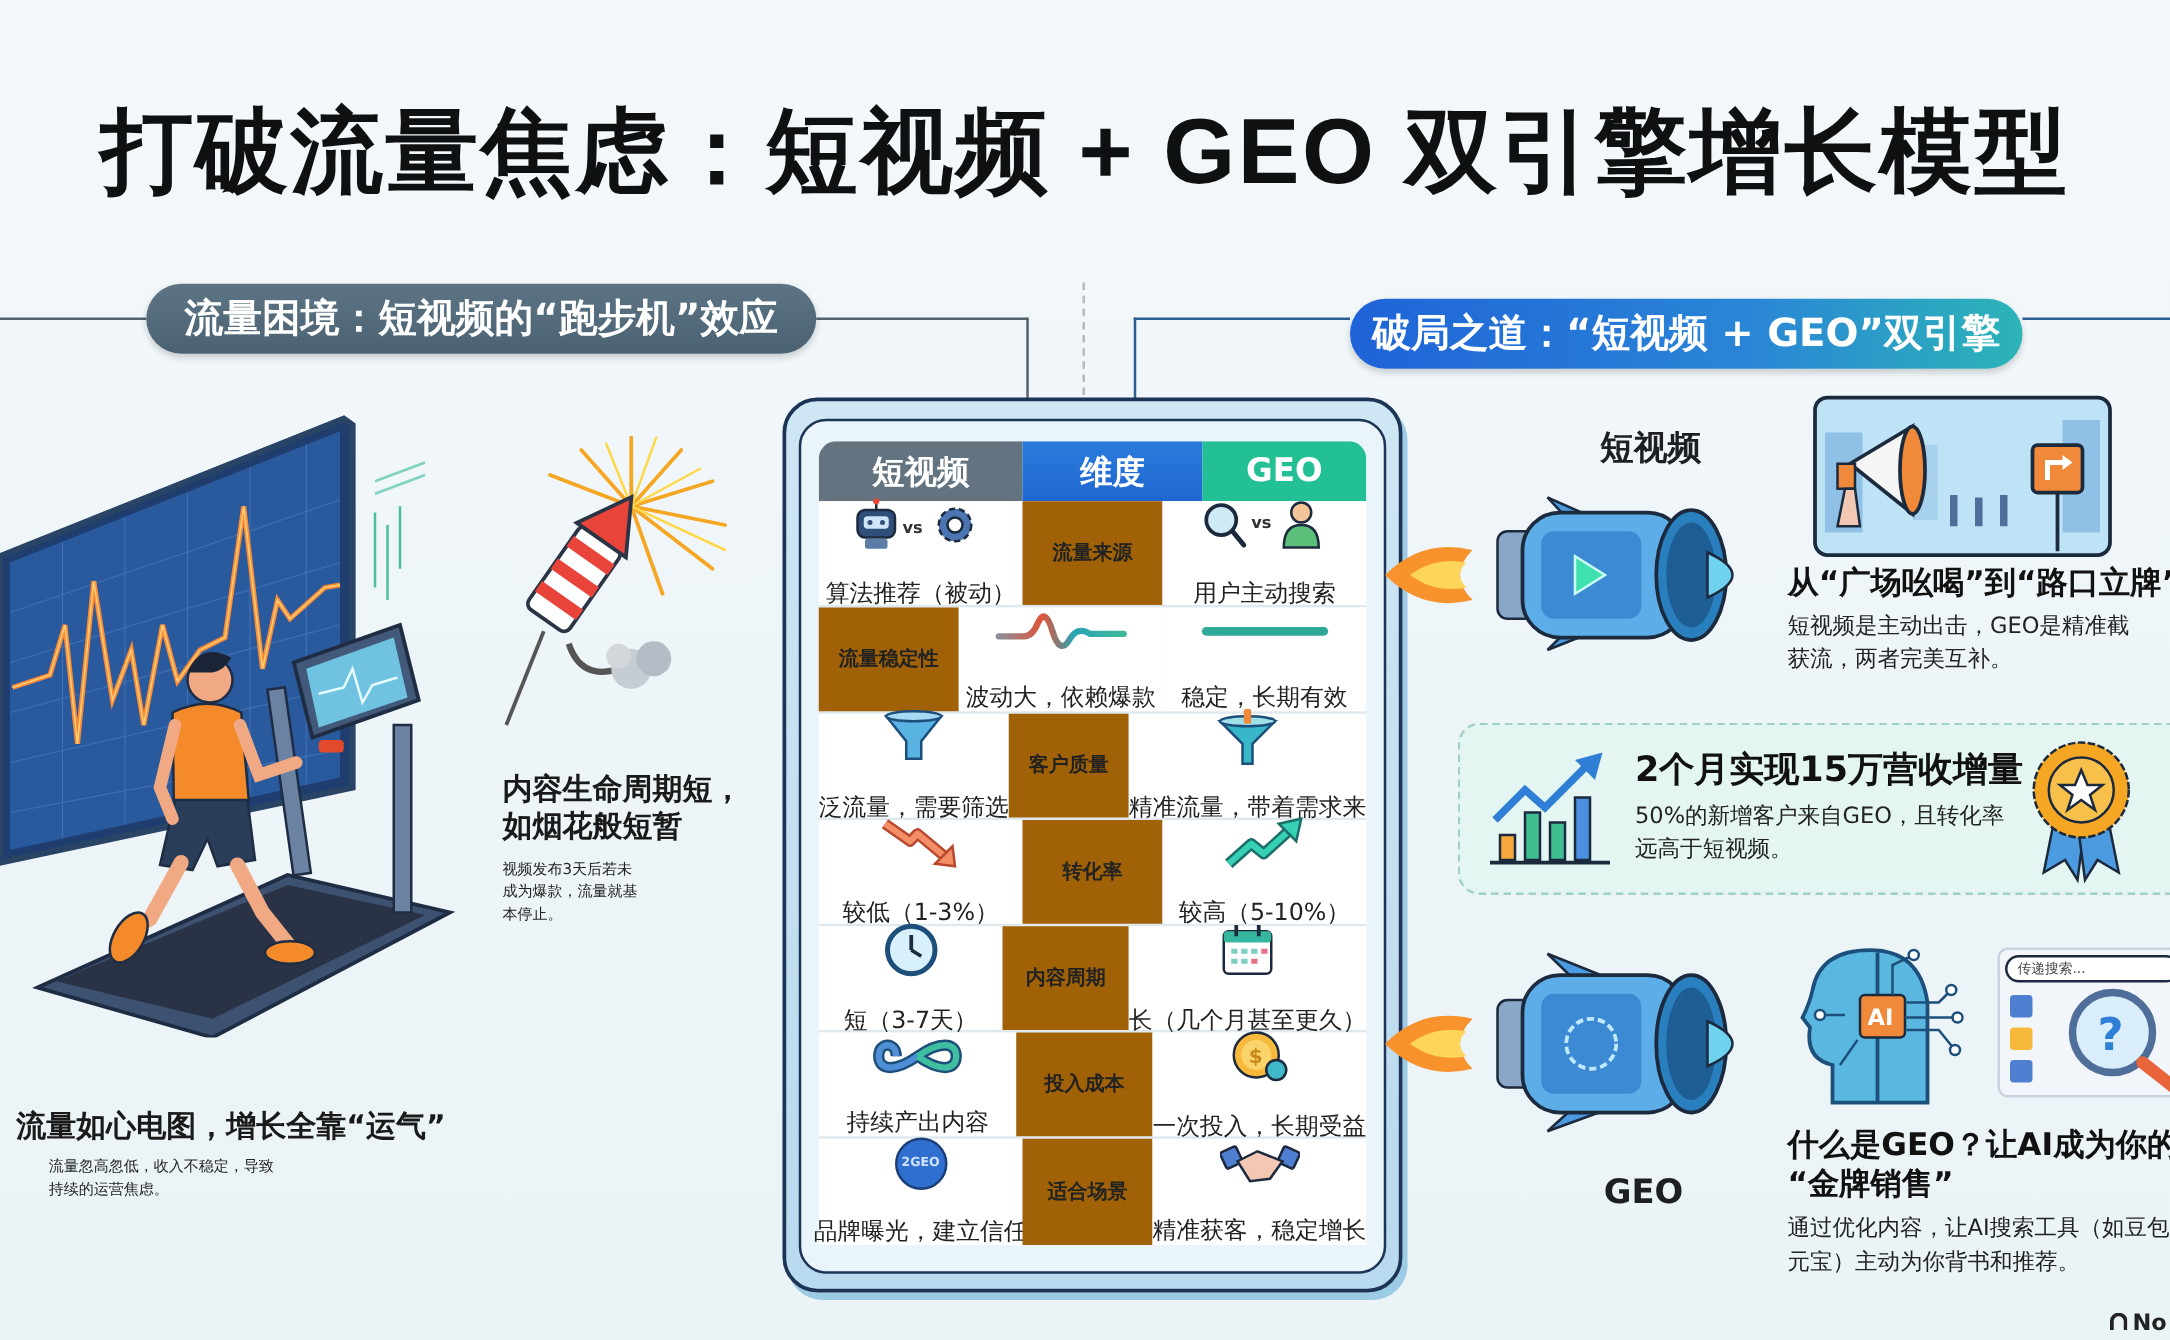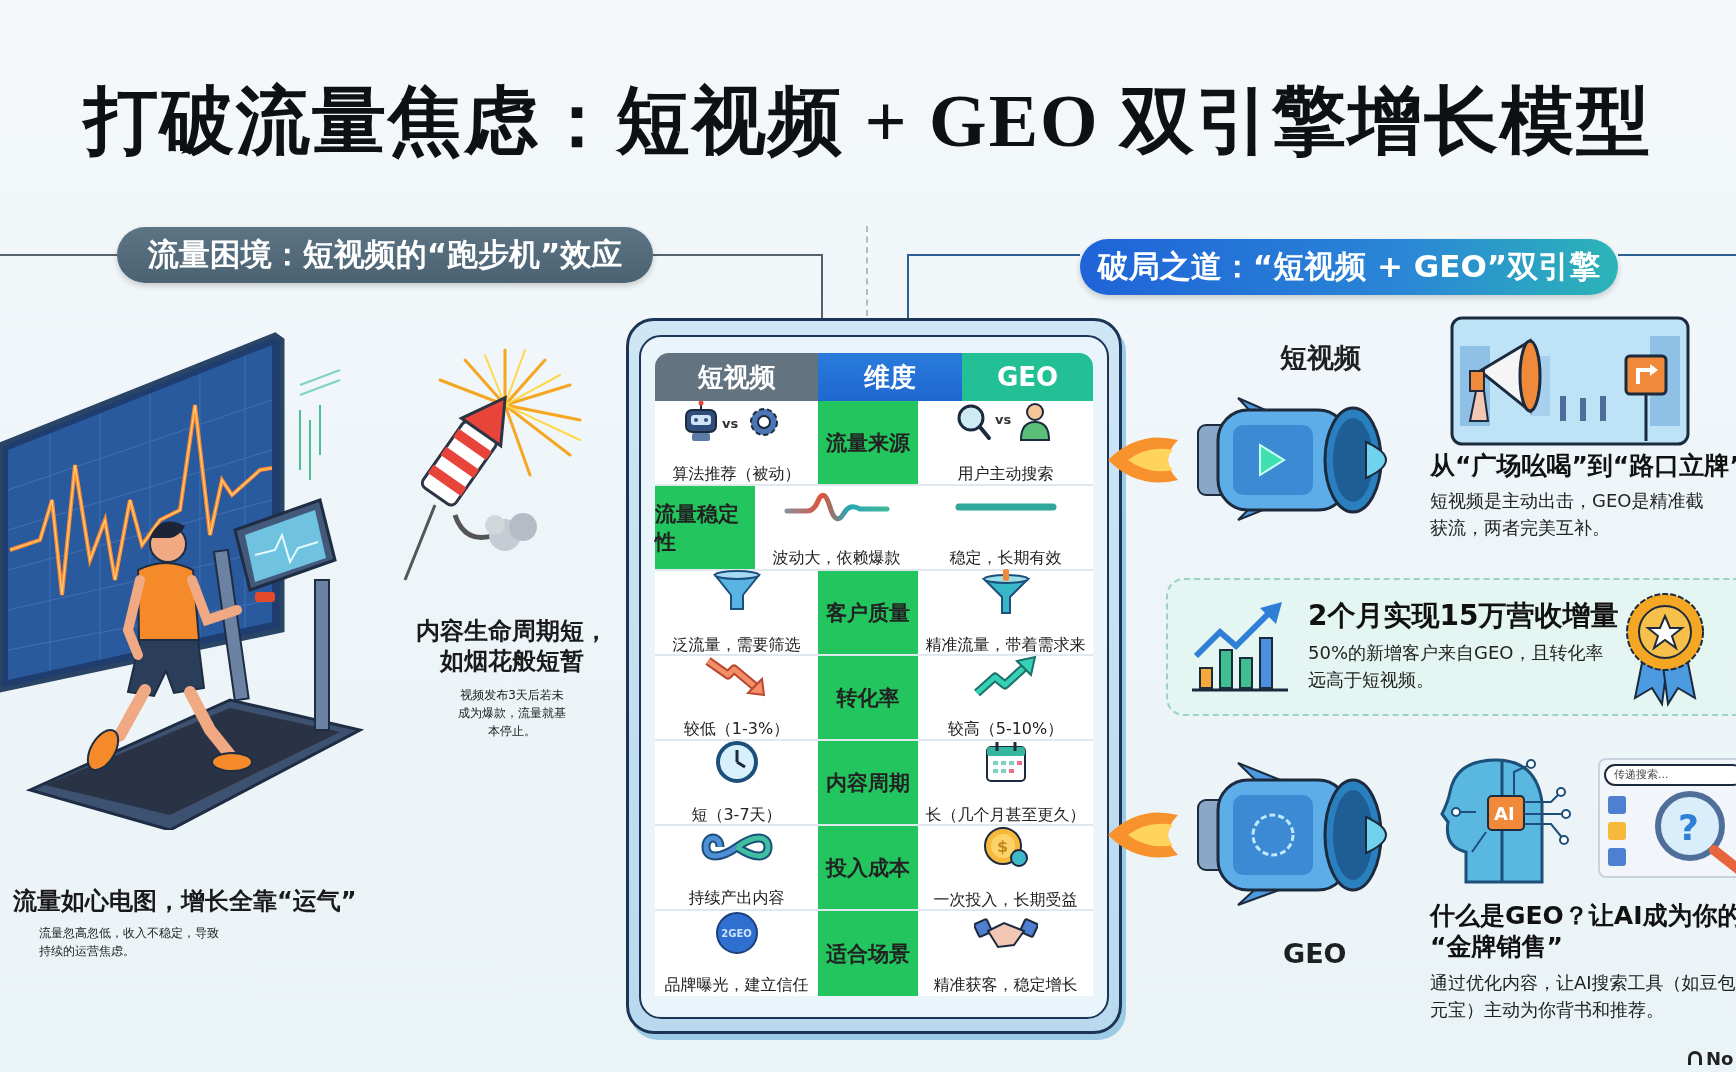--- a/index.html
+++ b/index.html
@@ -9,21 +9,21 @@
     background: linear-gradient(180deg, #f4f8fb 0%, #eef5f8 50%, #eaf3f6 100%);
     position: relative;
     color: #1d1f22;
   }
   .abs { position: absolute; }
 
   
   .main-title {
     position: absolute; left: 0; top: 72px; width: 1736px; text-align: center;
     font-size: 74px; font-weight: 900; letter-spacing: 2px; color: #0f1012;
-    font-family: Liberation Serif, serif;
+    font-family: Liberation Sans, sans-serif;
   }
 
   
   .pill {
     position: absolute; height: 56px; border-radius: 28px;
     color: #fff; font-size: 31px; font-weight: bold;
     display: flex; align-items: center; justify-content: center;
     box-shadow: 0 3px 6px rgba(0,0,0,0.18);
   }
   .pill-left { left: 117px; top: 227px; width: 536px; background: linear-gradient(180deg,#5d7484,#4a6272); }
@@ -46,24 +46,24 @@
   }
   .thead { position: absolute; left: 14px; top: 16px; right: 14px; height: 48px; display: flex; border-radius: 14px 14px 0 0; overflow: hidden; }
   .th { display: flex; align-items: center; justify-content: center; color: #fff; font-size: 26px; font-weight: bold; }
   .th-sv { width: 163px; background: #637380; }
   .th-dim { width: 144px; background: linear-gradient(180deg,#2a7bdc,#1f67d0); }
   .th-geo { flex: 1; background: #23c096; }
   .tbody { position: absolute; left: 14px; top: 64px; right: 14px; bottom: 12px; }
   .trow { display: flex; height: 85px; border-bottom: 2px solid #dfe8ee; }
   .td { display: flex; flex-direction: column; align-items: center; justify-content: center; }
   .td-sv { width: 163px; background: #ffffff; }
-  .td-dim { width: 100px; background: #22c55e; font-size: 21px; font-weight: bold; color: #222; }
+  .td-dim { width: 112px; background: #a16207; font-size: 16px; font-weight: bold; color: #222; }
   .td-geo { flex: 1; background: #ffffff; }
   .cell-icon { height: 46px; display: flex; align-items: center; justify-content: center; }
-  .cell-label { font-size: 16px; color: #222; margin-top: 20px; white-space: nowrap; }
+  .cell-label { font-size: 19px; color: #222; margin-top: 20px; white-space: nowrap; }
 
   
   .h-cap { font-size: 24px; font-weight: bold; color: #1a1a1a; line-height: 1.25; }
   .p-cap { font-size: 12px; color: #222; line-height: 1.5; }
 
   .right-h { font-size: 25px; font-weight: bold; color: #111; line-height: 1.25; white-space: nowrap; }
   .right-p { font-size: 18px; color: #222; line-height: 1.5; }
 
   .stat-box {
     position: absolute; left: 1166px; top: 578px; width: 600px; height: 138px;
@@ -166,21 +166,21 @@
       <rect x="50" y="136" width="40" height="10" fill="#e8443a"></rect>
     <polygon points="46,82 94,82 70,40" fill="#e8443a" stroke="#2b3444" stroke-width="3"></polygon>
   </g>
   <line x1="40" y1="160" x2="10" y2="235" stroke="#555" stroke-width="3"></line>
   <path d="M60,170 q10,30 40,20" fill="none" stroke="#555" stroke-width="5"></path>
   <circle cx="110" cy="190" r="16" fill="#c6ccd3"></circle>
     <circle cx="128" cy="182" r="14" fill="#b5bcc5"></circle>
     <circle cx="100" cy="180" r="10" fill="#d2d7dc"></circle>
 </svg>
 
-<div class="abs" style="left:402px;top:616px;width:220px;text-align:center;">
+<div class="abs" style="left:402px;top:616px;width:220px;">
   <div class="h-cap">内容生命周期短，</div>
   <div class="h-cap">如烟花般短暂</div>
   <div class="p-cap" style="margin-top:10px;">视频发布3天后若未</div>
   <div class="p-cap">成为爆款，流量就基</div>
   <div class="p-cap">本停止。</div>
 </div>
 
 <div class="abs" style="left:13px;top:886px;width:400px;">
   <div class="h-cap">流量如心电图，增长全靠“运气”</div>
   <div class="p-cap" style="margin-top:8px;padding-left:26px;">流量忽高忽低，收入不稳定，导致</div>

